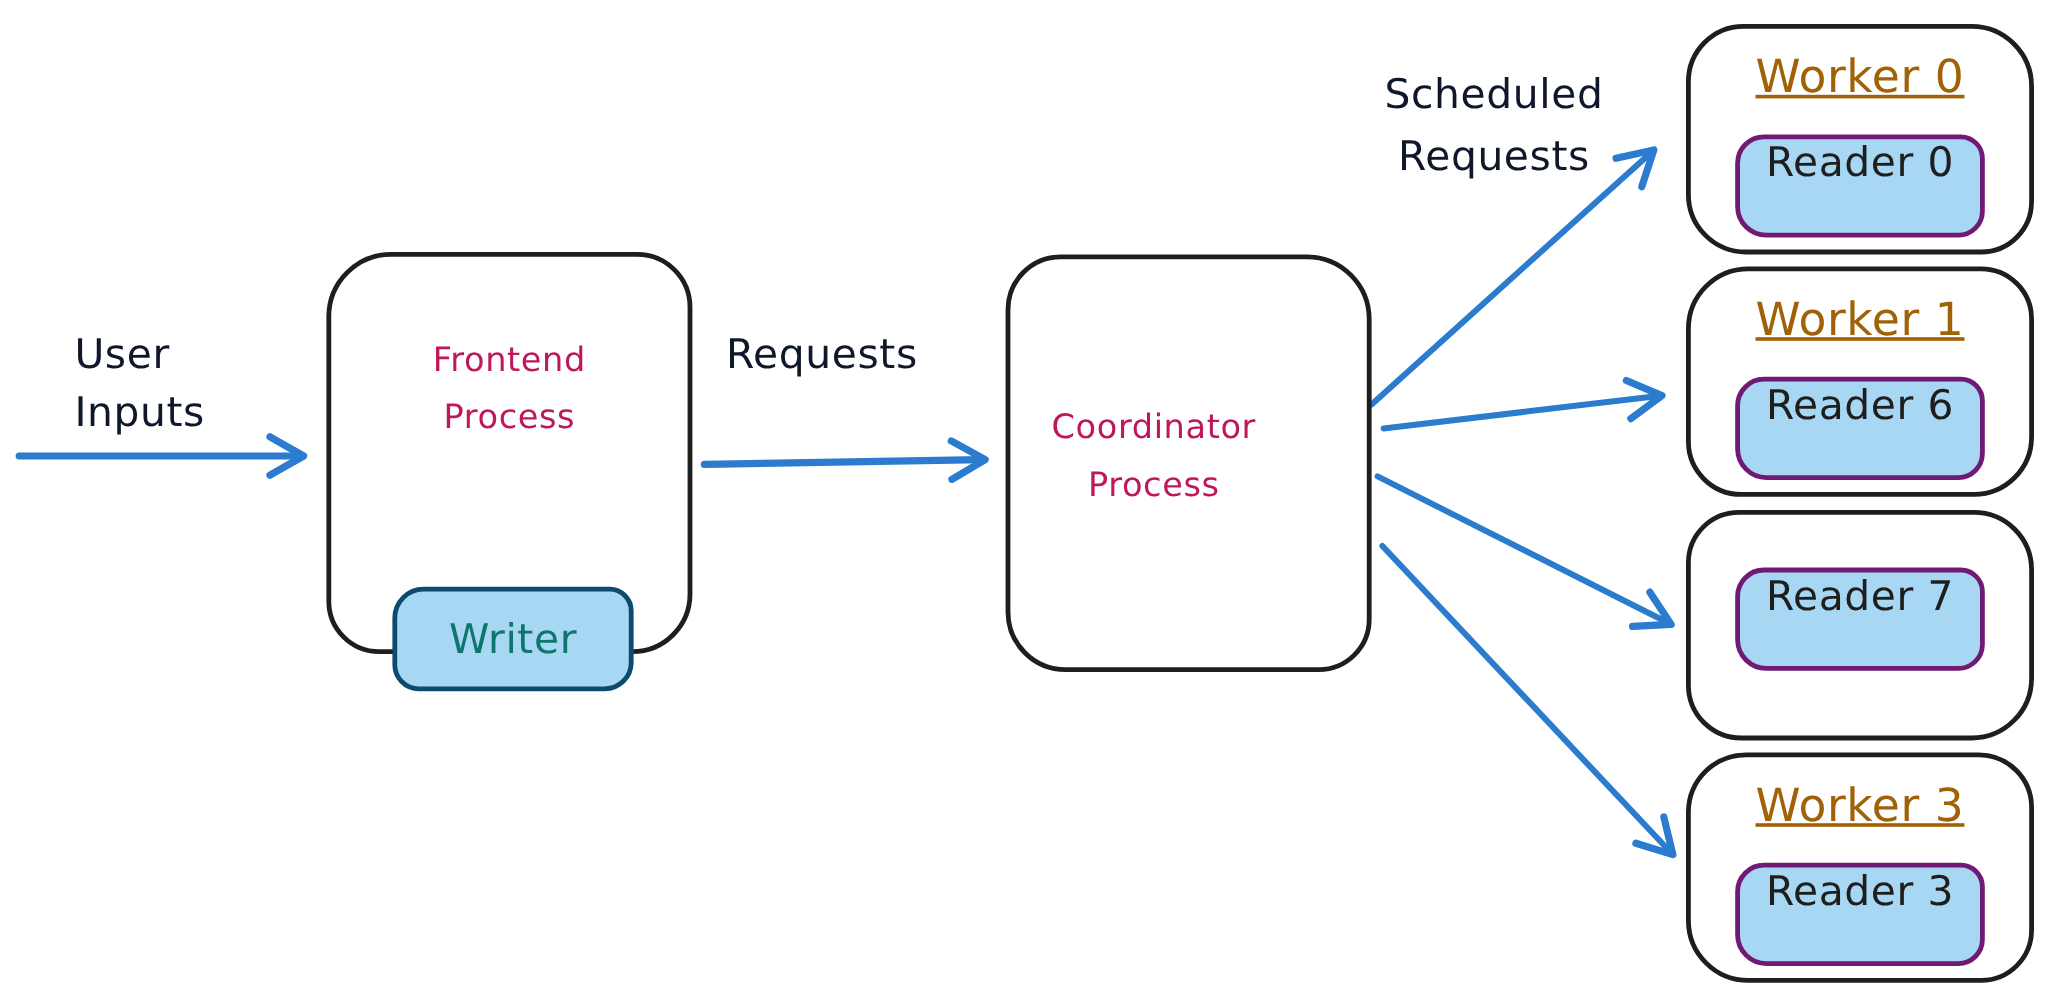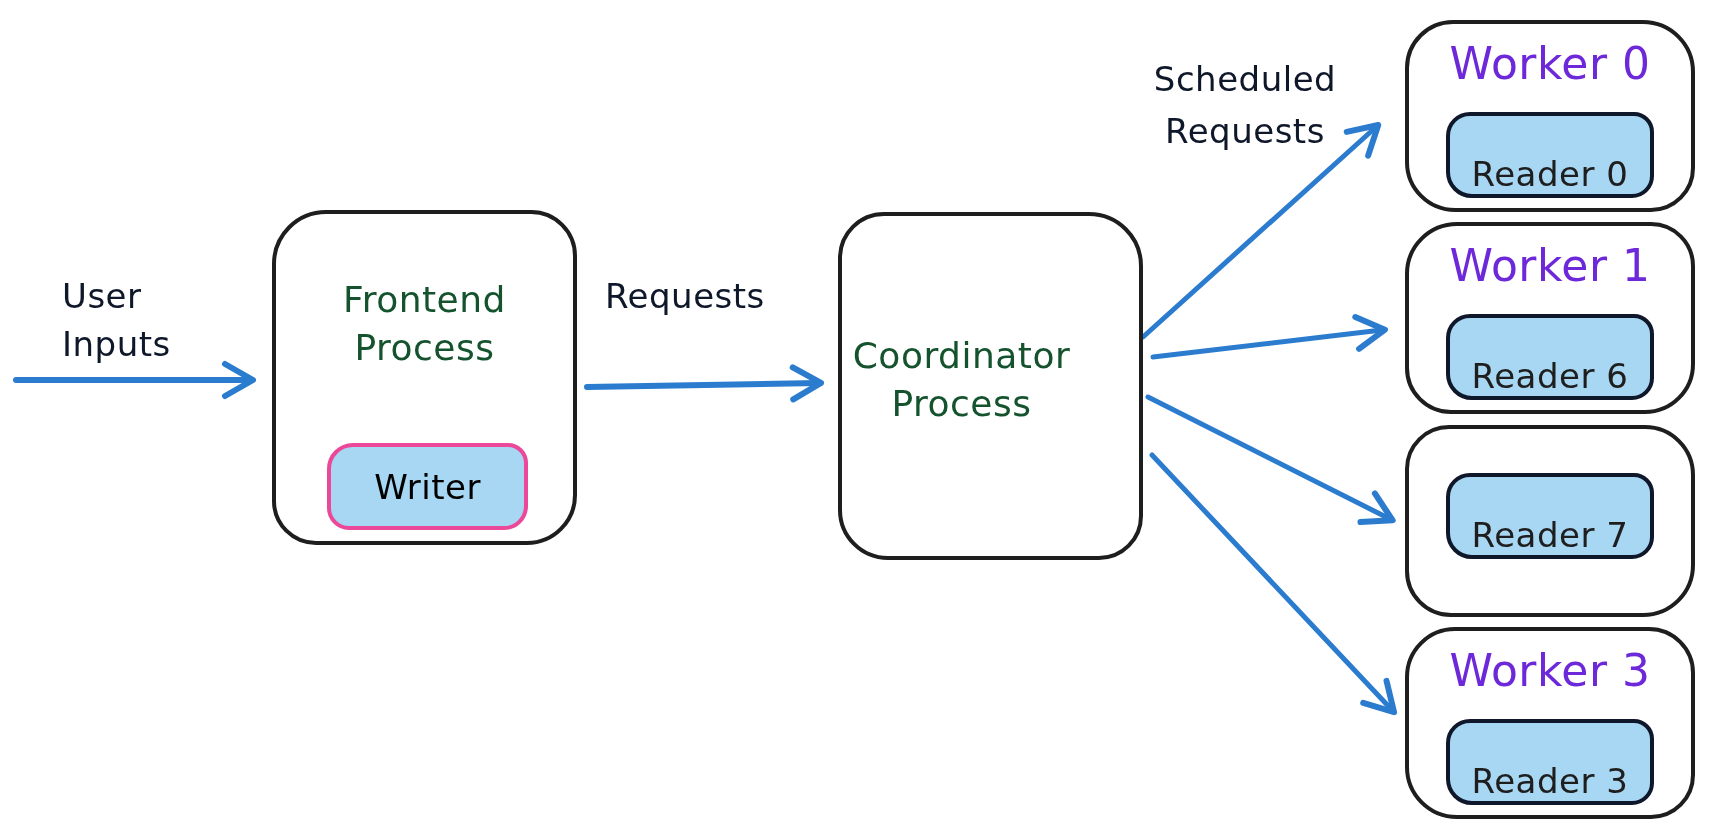--- a/index.html
+++ b/index.html
@@ -37,22 +37,22 @@
     position: absolute;
     color: #0f172a;
     font-size: 34px;
     line-height: 48px;
     letter-spacing: 0.5px;
     white-space: nowrap;
   }
 
   .node-label {
     position: absolute;
-    color: #14532d;
-    font-size: 36px;
+    color: #be185d;
+    font-size: 28px;
     line-height: 48px;
     letter-spacing: 0.5px;
     text-align: center;
     white-space: nowrap;
   }
 
   .box {
     position: absolute;
     border: 4px solid #1e1e1e;
     background: #ffffff;
@@ -64,61 +64,63 @@
     border-radius: 54px 46px 50px 44px;
   }
   .coordinator-box {
     left: 838px; top: 212px;
     width: 305px; height: 348px;
     border-radius: 46px 54px 44px 50px;
   }
 
   .inner-chip {
     position: absolute;
-    border: 4px solid #ec4899;
+    border: 4px solid #0c4a6e;
     background: #a7d7f3;
     display: flex;
     align-items: center;
     justify-content: center;
     font-size: 34px;
     letter-spacing: 0.5px;
-    color: #000000;
+    color: #0f766e;
+    margin-top: 46px;
   }
   .writer-chip {
     left: 327px; top: 443px;
     width: 201px; height: 87px;
     border-radius: 26px 20px 24px 22px;
   }
 
   .worker-box {
     position: absolute;
     left: 1405px;
     width: 290px; height: 192px;
     border: 4px solid #1e1e1e;
     background: #ffffff;
     display: flex;
     flex-direction: column;
     align-items: center;
     padding-top: 18px;
   }
   .worker-box .worker-title {
-    font-size: 44px;
+    font-size: 38px;
     line-height: 44px;
     letter-spacing: 0.5px;
-    color: #6d28d9;
-    white-space: nowrap;
+    color: #a16207;
+    white-space: nowrap;
+    text-decoration: underline;
   }
   .worker-box .reader-chip {
     margin-top: 26px;
     width: 208px; height: 86px;
-    border: 4px solid #0f172a;
+    border: 4px solid #701a75;
     border-radius: 24px 20px 22px 26px;
     background: #a7d7f3;
     display: flex;
-    align-items: flex-end;
+    align-items: flex-start;
     justify-content: center;
     font-size: 34px;
     letter-spacing: 0.5px;
     color: #1e1e1e;
     white-space: nowrap;
   }
 
   .w0 { top: 20px;  border-radius: 48px 52px 44px 50px; }
   .w1 { top: 222px; border-radius: 52px 44px 50px 46px; }
   .w2 { top: 425px; border-radius: 44px 50px 52px 46px; }

